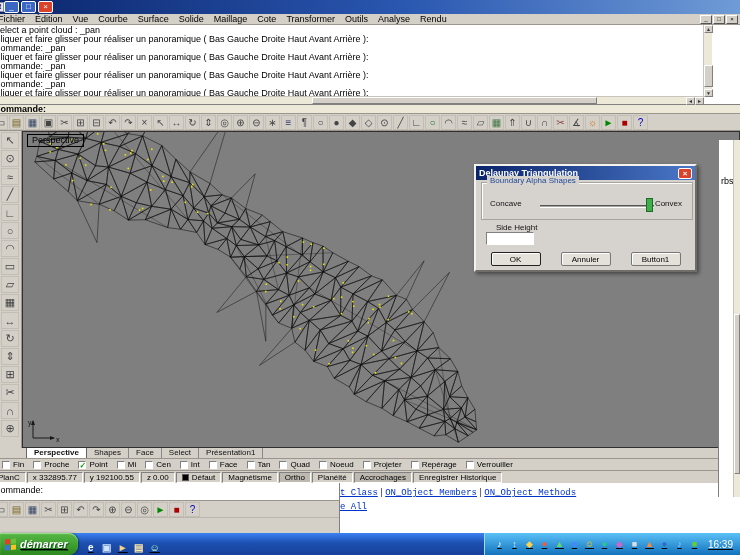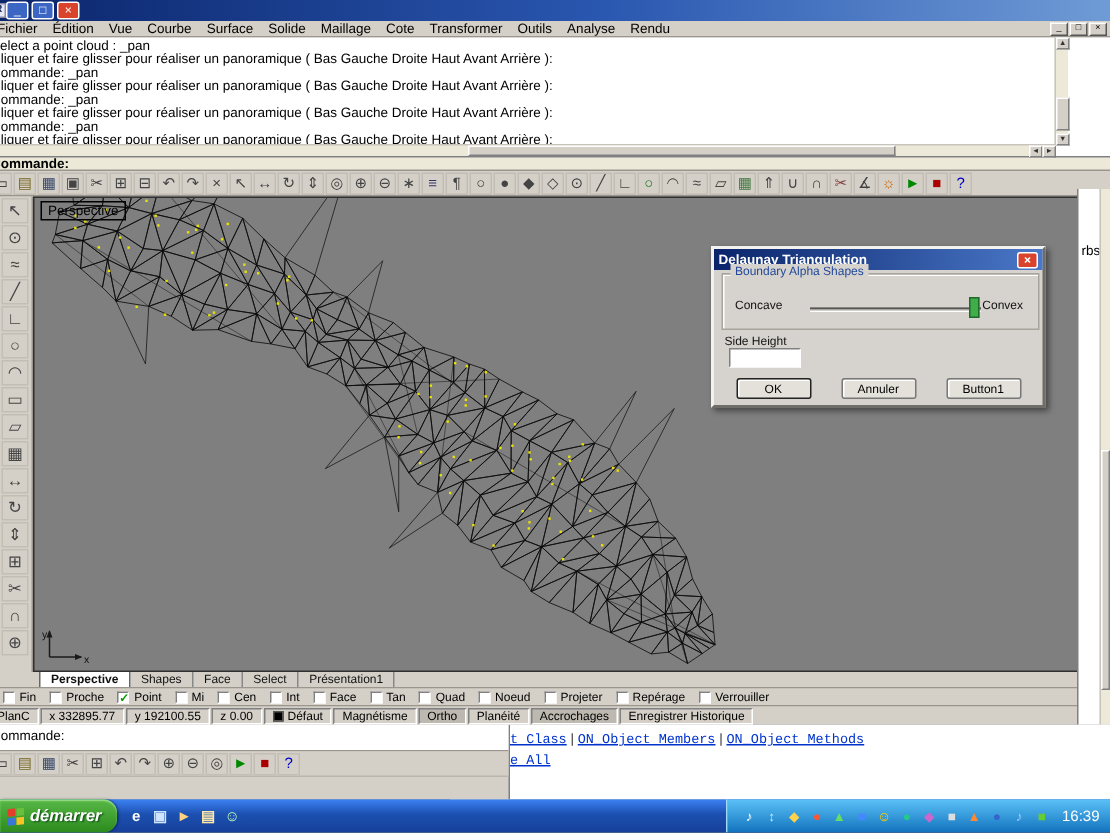--- a/index.html
+++ b/index.html
@@ -74,27 +74,27 @@
 .r2cmd{height:18px;background:#fff;border-bottom:1px solid #9a968e;font-size:9px;padding:2px 0 0 2px;}
 .r2toolbar{height:17px;background:#d4d0c8;display:flex;align-items:center;gap:1px;padding-left:1px;border-bottom:1px solid #bab6ae;}
 
 .browser-bottom{position:absolute;left:300px;top:483px;width:440px;height:50px;background:#fff;z-index:5;}
 .bcontent{position:absolute;left:40px;top:2px;white-space:nowrap;}
 .bheading{font-size:11px;font-weight:bold;color:#002266;}
 .blinkrow{margin-top:2px;font-size:9px;}
 .blink{color:#0033cc;text-decoration:underline;cursor:pointer;font-family:Liberation Mono, monospace;}
 .lsep{color:#333;}
 .bexpand{margin-top:3px;font-size:9px;}
-.browser-strip{position:absolute;left:718px;top:126px;width:22px;height:357px;background:#fff;border-left:1px solid #808080;z-index:15;}
+.browser-strip{position:absolute;left:718px;top:140px;width:22px;height:357px;background:#fff;border-left:1px solid #808080;z-index:15;}
 .striptext{position:absolute;left:2px;top:36px;font-size:9px;color:#000;white-space:nowrap;}
 .stripscroll{position:absolute;right:0;top:0;width:7px;height:100%;background:#ece9d8;border-left:1px solid #c8c4bc;}
 .stripthumb{position:absolute;left:0;top:174px;width:6px;height:160px;background:#d4d0c8;border:1px solid;border-color:#fff #808080 #808080 #fff;}
 
 
-.taskbar{position:absolute;left:0;top:533px;width:740px;height:22px;background:linear-gradient(#3c81f3,#1c50b0 45%,#16409a);z-index:30;display:flex;align-items:center;}
+.taskbar{position:absolute;left:0;top:533px;width:740px;height:22px;background:linear-gradient(#3c81f3,#1c50b0 45%,#16409a);z-index:30;display:flex;align-items:flex-end;text-decoration:underline;}
 .start{height:22px;background:linear-gradient(#57b846,#2c8a1e);border-radius:0 9px 9px 0;display:flex;align-items:center;gap:4px;padding:0 10px 0 5px;box-shadow:inset 0 1px 1px #9fe08f, 1px 0 2px rgba(0,0,0,.4);}
 .flag{width:11px;height:11px;display:grid;grid-template:1fr 1fr / 1fr 1fr;gap:1px;transform:skewY(-6deg);}
 .flag i{display:block;}
 .start-label{color:#fff;font-weight:bold;font-style:italic;font-size:11px;text-shadow:1px 1px 1px #14551a;}
 .ql{display:flex;gap:2px;margin-left:6px;align-items:center;}
 .qlicon{width:14px;height:16px;display:inline-flex;align-items:center;justify-content:center;font-size:10px;font-weight:bold;}
 .tray{margin-left:auto;height:22px;background:linear-gradient(#5bc0f7,#1273bd);display:flex;align-items:center;padding:0 7px 0 8px;border-left:1px solid #9fdcf9;gap:2px;}
 .trayicon{width:13px;height:13px;display:inline-flex;align-items:center;justify-content:center;font-size:9px;}
 .clock{color:#fff;font-size:10px;margin-left:5px;}
 </style>
@@ -410,21 +410,21 @@
     <div class="dtitle">
       <span>Delaunay Triangulation</span>
       <span class="dclose">×</span>
     </div>
     <span class="grouplabel">Boundary Alpha Shapes</span>
     <div class="groupbox"></div>
     <span class="dlabel" style="left:14px;top:33px;">Concave</span>
     <span class="dlabel" style="right:13px;top:33px;">Convex</span>
     <div class="strack"></div>
     <div class="sthumb" id="slider-thumb" style="left: 170.44px;"></div>
-    <span class="dlabel" style="left:7px;top:57px;text-align:center;">Side Height</span>
+    <span class="dlabel" style="left:20px;top:57px;text-align:center;">Side Height</span>
     <input class="dinput" value="" style="">
     <div id="dlg-buttons">
         <button class="dbtn">OK</button>
         <button class="dbtn">Annuler</button>
         <button class="dbtn">Button1</button>
       </div>
   </div>
 
   <div class="rhino2">
     <div class="r2cmd">Commande:</div>

